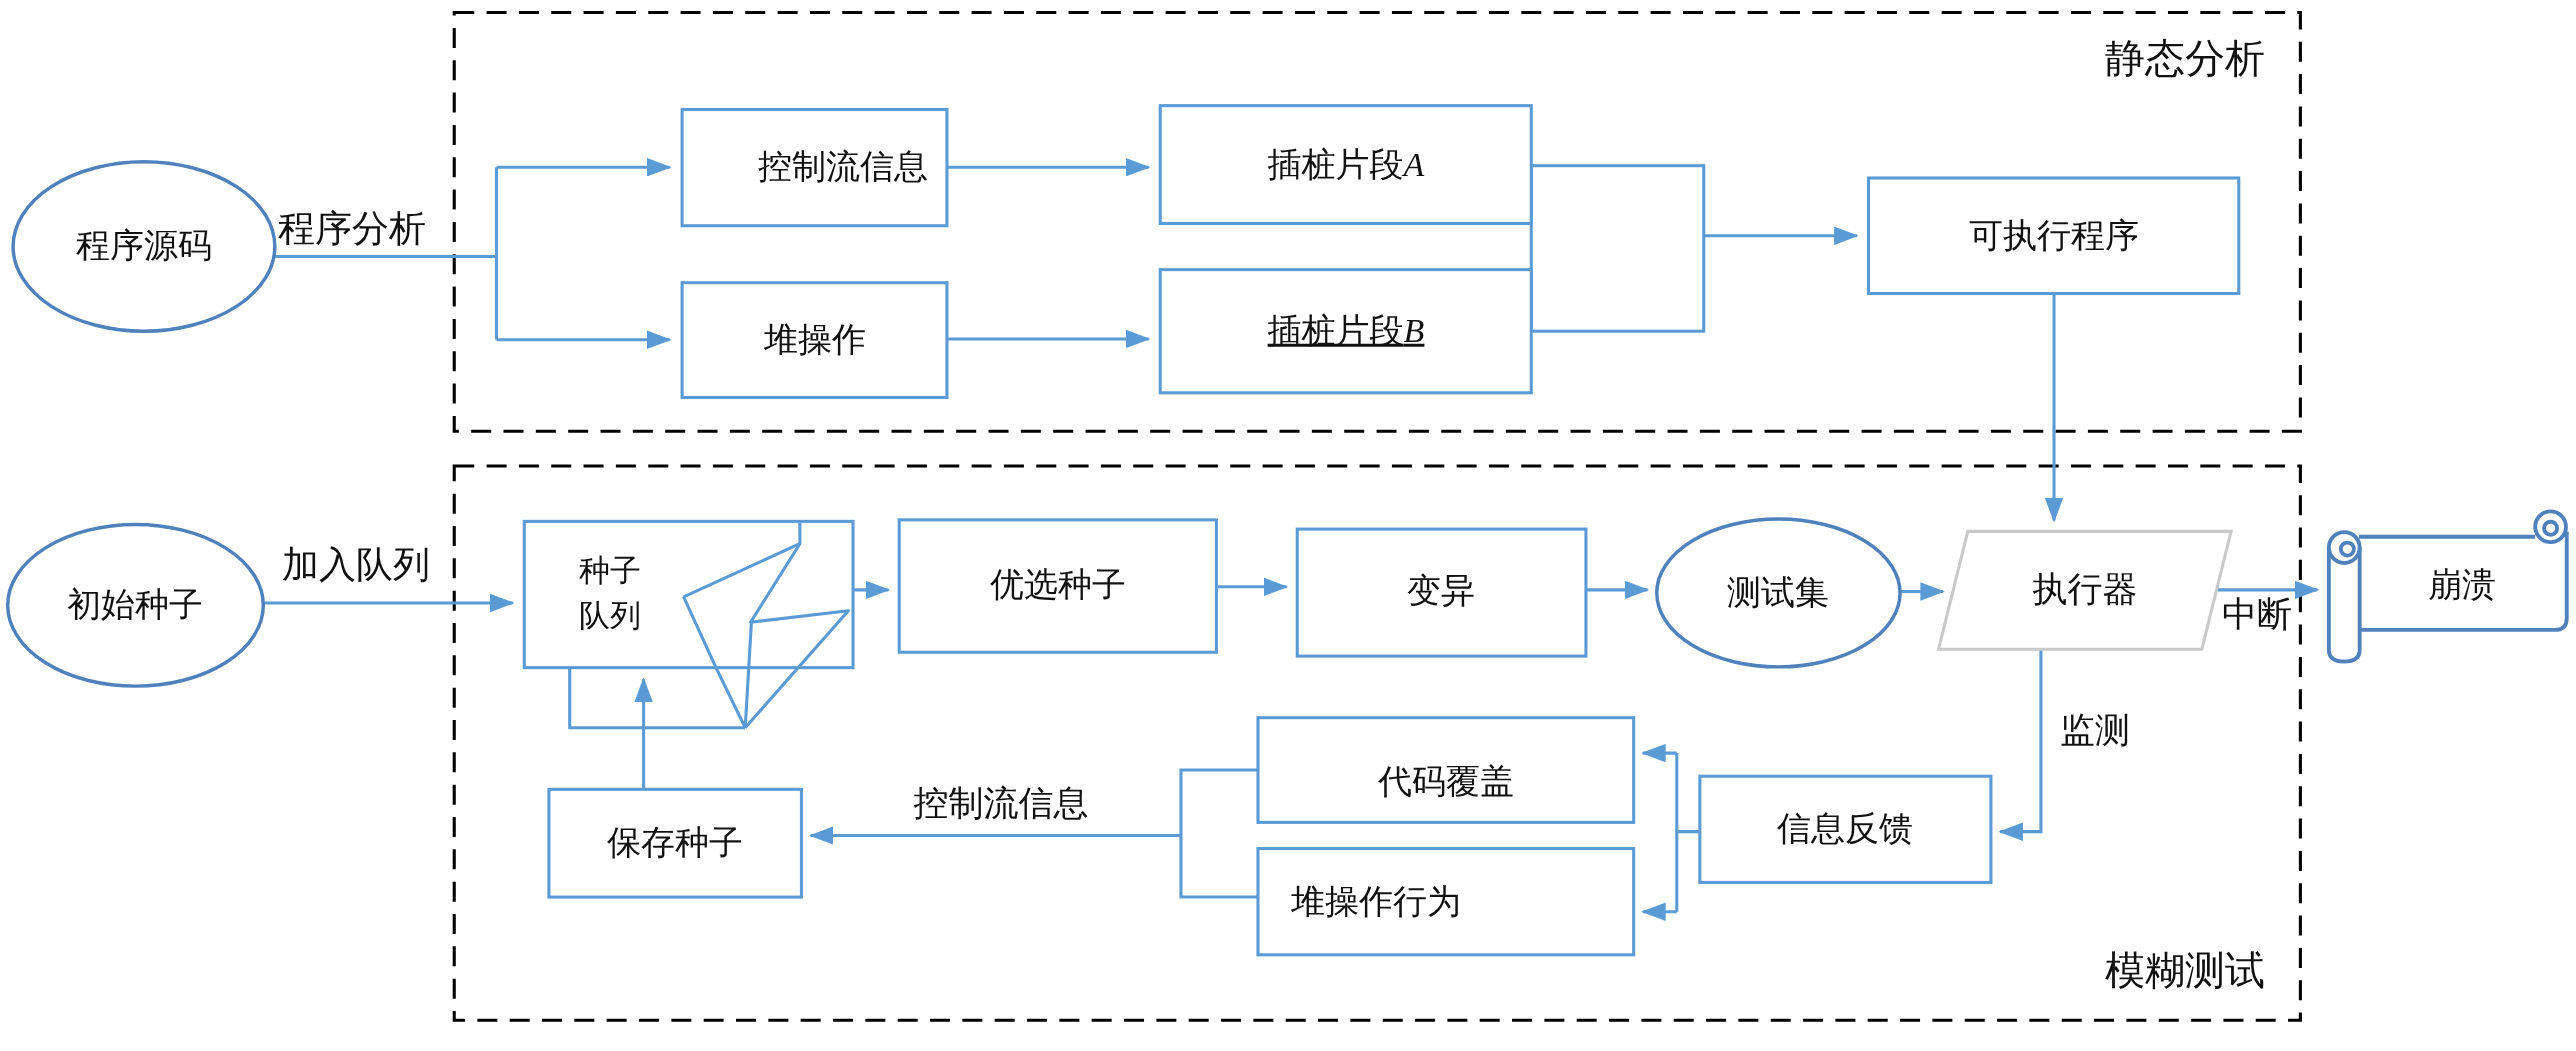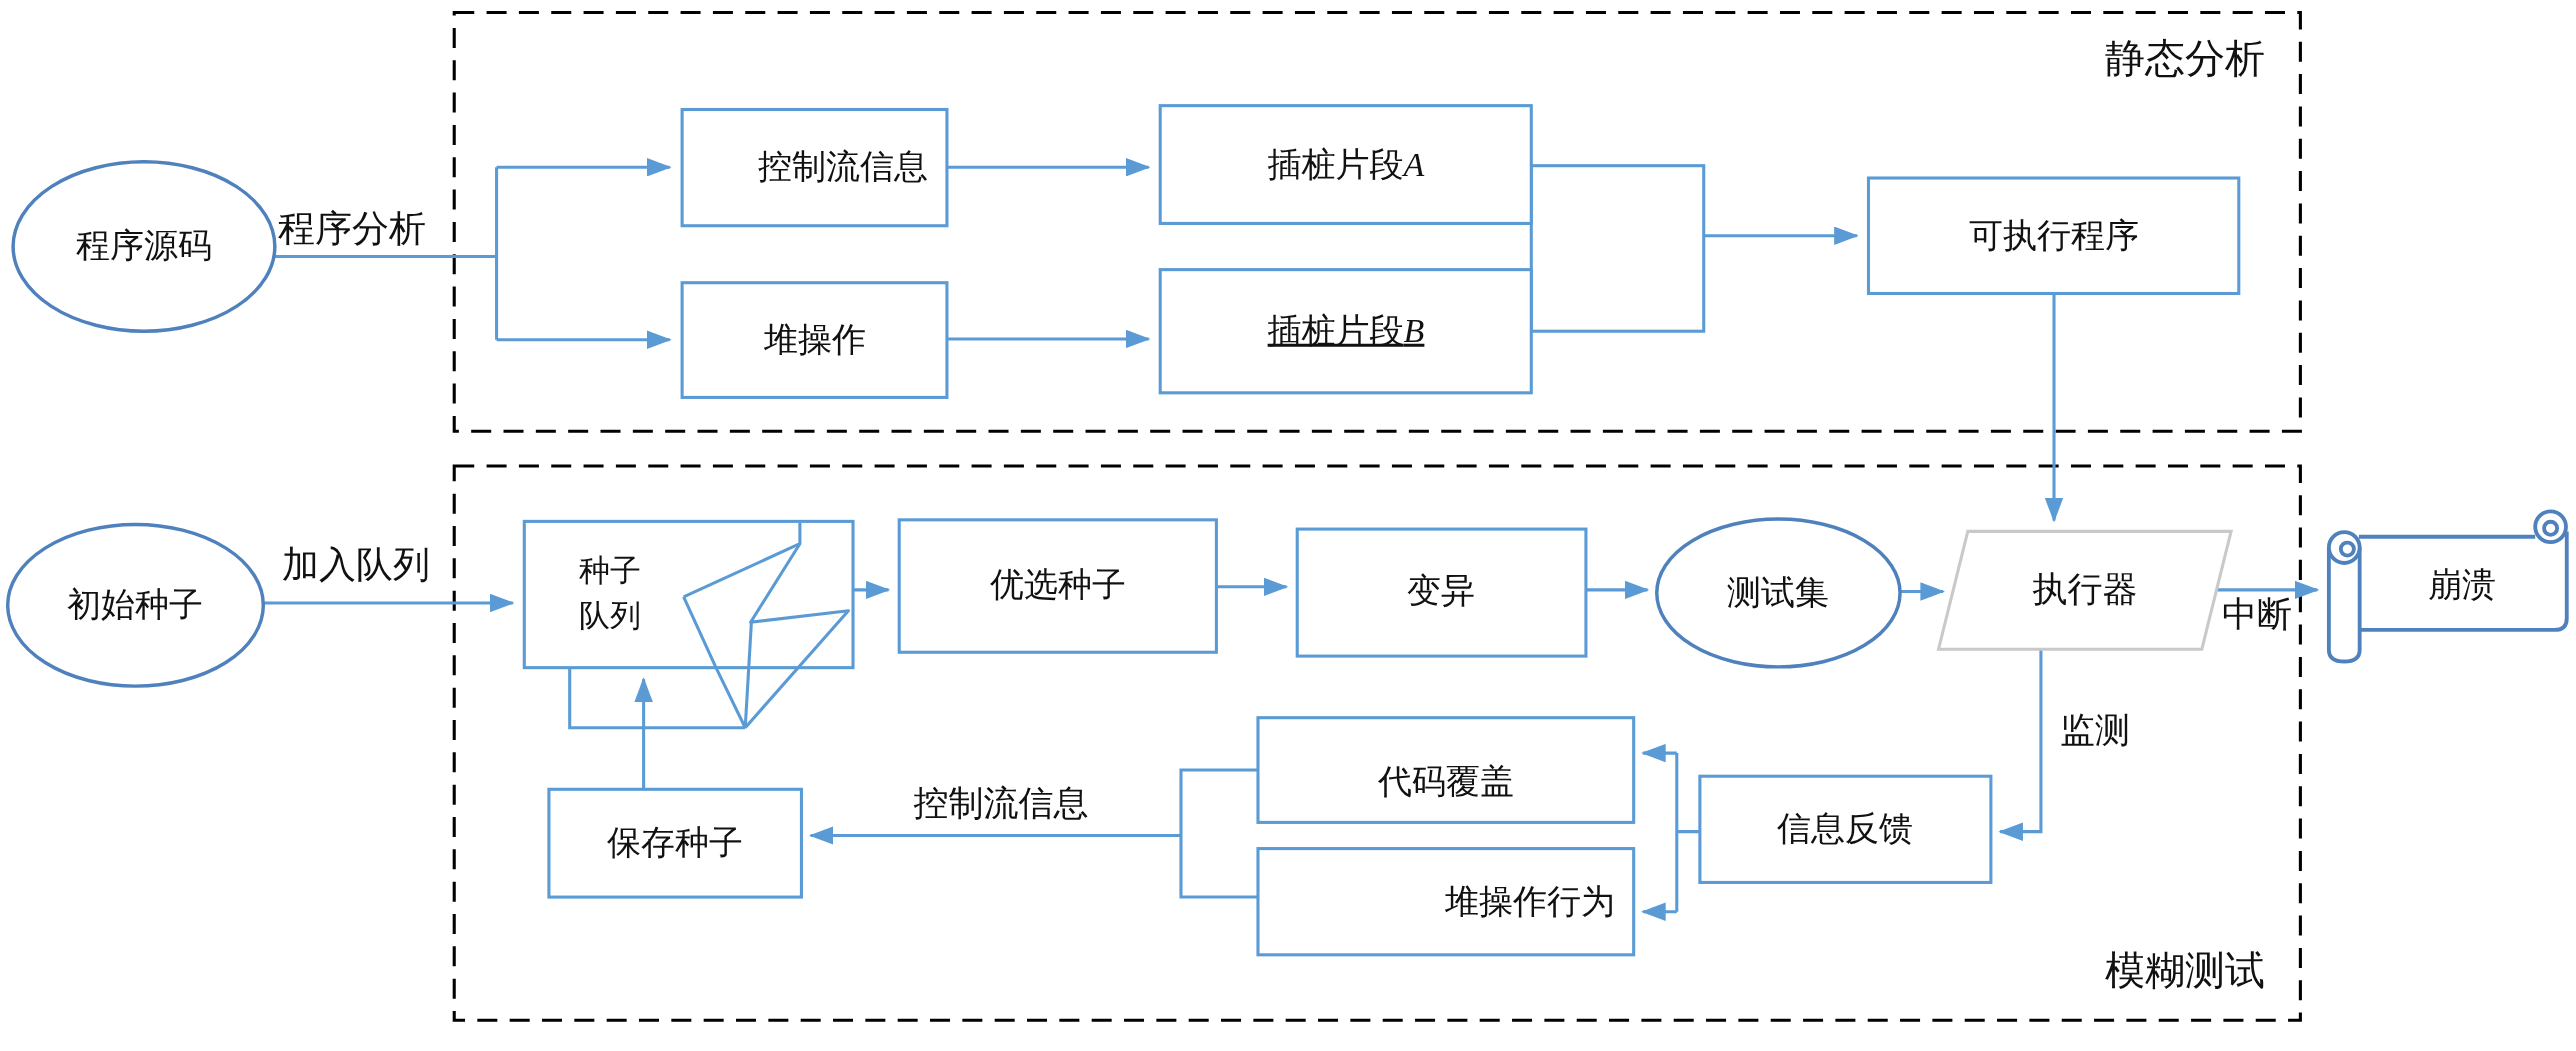--- a/index.html
+++ b/index.html
@@ -104,21 +104,21 @@
       <div>种子</div>
       <div>队列</div>
     </div>
   <div class="lbl f44" style="left:1058px;top:585px;">优选种子</div>
   <div class="lbl f44" style="left:1441px;top:591px;">变异</div>
   <div class="lbl f44" style="left:1778px;top:593px;font-family:Liberation Serif, serif;">测试集</div>
   <div class="lbl f46" style="left:2085px;top:590px;">执行器</div>
   <div class="lbl f44" style="left:2462px;top:585px;">崩溃</div>
   <div class="lbl f44" style="left:1845px;top:829px;">信息反馈</div>
   <div class="lbl f44" style="left:1446px;top:770px;margin-top:12px;">代码覆盖</div>
-  <div class="lbl f44" style="left:1530px;top:902px;font-family:Liberation Serif, serif;">堆操作行为</div>
+  <div class="lbl f44" style="left:1376px;top:902px;font-family:Liberation Serif, serif;">堆操作行为</div>
   <div class="lbl f44" style="left:675px;top:843px;">保存种子</div>
 
   <div class="lbl f48" style="left:352px;top:229px;">程序分析</div>
   <div class="lbl f48" style="left:356px;top:565px;">加入队列</div>
   <div class="lbl f46" style="left:2257px;top:615px;">中断</div>
   <div class="lbl f46" style="left:2095px;top:731px;">监测</div>
   <div class="lbl f46" style="left:1001px;top:804px;">控制流信息</div>
 
 </div>
 

